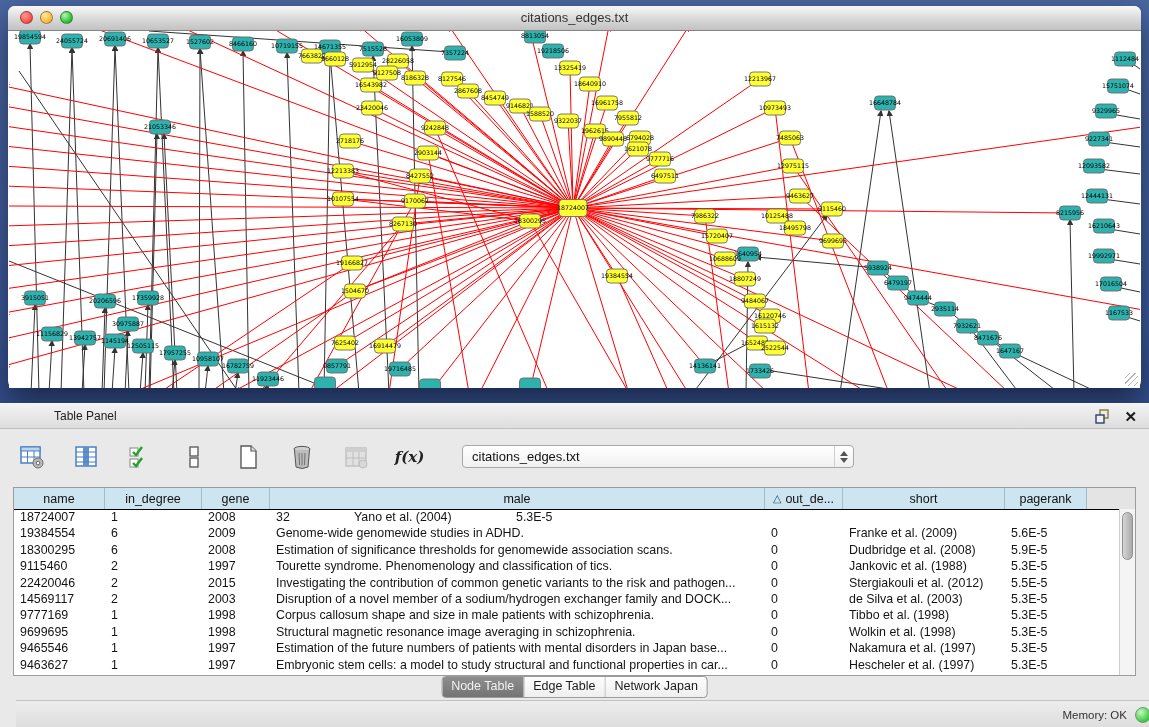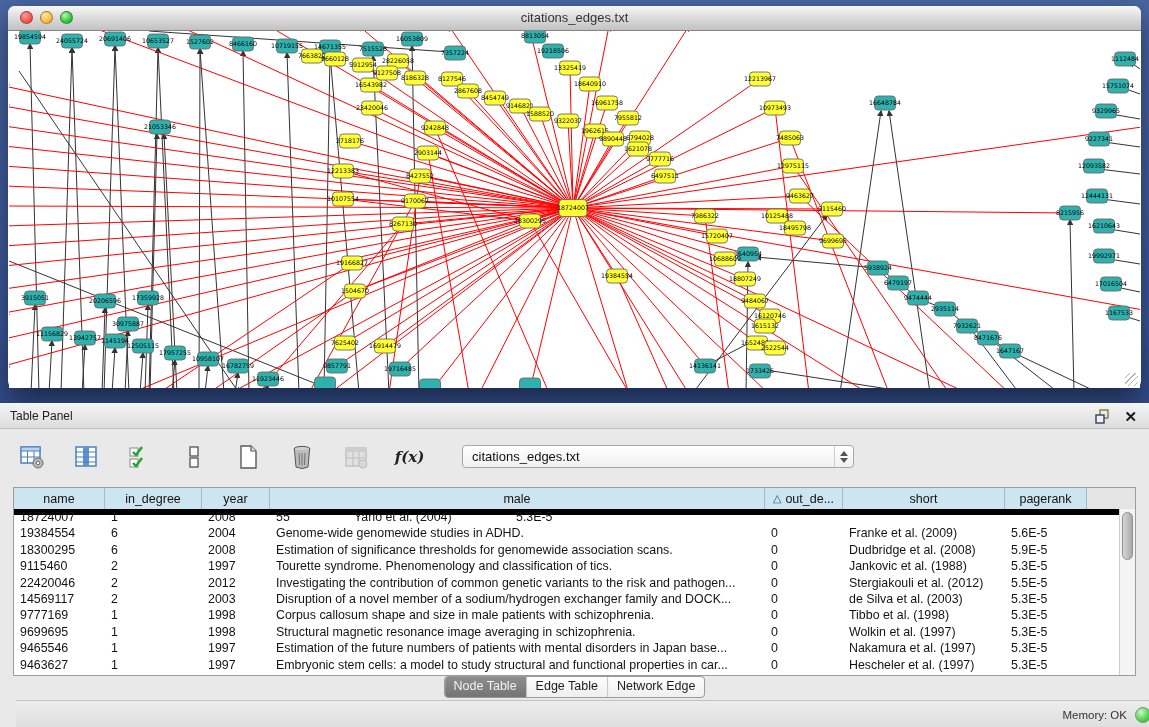--- a/index.html
+++ b/index.html
@@ -20,38 +20,38 @@
   .l-yel{background:radial-gradient(circle at 35% 30%,#ffe9a8,#fdbd41 60%,#e09c1f);}
   .l-grn{background:radial-gradient(circle at 35% 30%,#b8f5b0,#36c83e 60%,#1f9e2c);}
   .gcanvas{position:relative;width:1131px;height:357px;margin-left:1px;background:#fff;overflow:hidden;}
   .gcanvas svg{display:block;}
   .grip{position:absolute;right:2px;bottom:2px;width:13px;height:13px;
         background:repeating-linear-gradient(135deg,transparent 0 3px,#b5b5b5 3px 4px);}
   
   .tpanel{position:absolute;left:0;top:403px;width:1149px;height:324px;background:#e9e9e9;
           border-top:1px solid #f6f6f6;}
   .phead{height:24px;background:linear-gradient(#f3f3f3,#dddddd);border-bottom:1px solid #c0c0c0;
-         display:flex;align-items:center;}
+         display:flex;align-items:center;padding-left:44px;}
   .phead .ptitle{font-size:12px;color:#222;padding-left:10px;flex:1;}
   .phead .hicon{margin-right:14px;display:flex;align-items:center;cursor:default;}
   .closex{font-size:15px;font-weight:bold;color:#1a1a1a;margin-right:12px;line-height:1;}
   .toolbar{display:flex;align-items:center;padding:14px 0 0 18px;gap:27px;}
   .tbtn{width:27px;height:27px;display:flex;align-items:center;justify-content:center;}
   .fx{font-family:"DejaVu Serif",serif;font-style:italic;font-size:15px;color:#222;font-weight:bold;}
   .combo{margin-left:12px;width:390px;height:21px;border:1px solid #a8a8a8;border-radius:4px;
          background:linear-gradient(#ffffff,#f1f1f1);display:flex;align-items:center;
          box-shadow:inset 0 1px 1px rgba(255,255,255,.8);}
   .combo .cval{flex:1;font-size:13px;color:#111;padding-left:9px;}
   .combo .steppers{width:18px;height:100%;border-left:1px solid #cfcfcf;display:flex;flex-direction:column;
          align-items:center;justify-content:center;gap:2px;}
   .tri-up{width:0;height:0;border-left:4px solid transparent;border-right:4px solid transparent;border-bottom:5px solid #555;}
   .tri-dn{width:0;height:0;border-left:4px solid transparent;border-right:4px solid transparent;border-top:5px solid #555;}
   .tblock{position:absolute;left:13px;top:83px;width:1121px;height:187px;border:1px solid #9c9c9c;
           background:#fff;overflow:hidden;}
-  .thead{display:flex;height:21px;border-bottom:6px solid #000000;background:#cde5f0;}
+  .thead{display:flex;height:21px;border-bottom:1px solid #000000;background:#cde5f0;}
   .th{box-sizing:border-box;border-right:1px solid #9ebdcb;font-size:12.5px;color:#111;
       display:flex;align-items:center;justify-content:center;white-space:nowrap;overflow:hidden;}
   .th.filler{background:#e4e4e4;border-right:none;}
   .sortglyph{color:#1b4f72;font-size:11px;margin-right:4px;}
   .trows{position:absolute;left:0;top:21px;right:15px;bottom:0;overflow:hidden;}
   .trow{display:flex;height:16.4px;line-height:16.4px;font-size:12.4px;color:#141414;}
   .td{box-sizing:border-box;padding-left:6px;white-space:nowrap;overflow:hidden;}
   .c0{width:91px;}.c1{width:97px;}.c2{width:68px;}.c3{width:495px;}.c4{width:78px;}.c5{width:162px;}.c6{width:82px;}.cf{flex:1;}
   .vsb{position:absolute;right:0;top:21px;bottom:0;width:15px;background:#f4f4f4;border-left:1px solid #cfcfcf;}
   .vsb .thumb{position:absolute;left:2px;right:2px;top:3px;height:46px;border-radius:6px;
@@ -787,21 +787,21 @@
 
   <div class="tblock">
     <div class="thead" id="thead">
         <div class="th c0">
           <span>name</span>
         </div>
         <div class="th c1">
           <span>in_degree</span>
         </div>
         <div class="th c2">
-          <span>year</span>
+          <span>gene</span>
         </div>
         <div class="th c3">
           <span>male</span>
         </div>
         <div class="th c4">
           <span class="sortglyph">△</span>
           <span>out_de...</span>
         </div>
         <div class="th c5">
           <span>short</span>
@@ -809,28 +809,28 @@
         <div class="th c6">
           <span>pagerank</span>
         </div>
         <div class="th filler cf"></div>
       </div>
     <div class="trows" id="trows">
         <div class="trow">
           <div class="td c0">18724007</div>
           <div class="td c1">1</div>
           <div class="td c2">2008</div>
-          <div class="td c4">55</div>
+          <div class="td c4">32</div>
           <div class="td c5">Yano et al. (2004)</div>
           <div class="td c6">5.3E-5</div>
         </div>
         <div class="trow">
           <div class="td c0">19384554</div>
           <div class="td c1">6</div>
-          <div class="td c2">2004</div>
+          <div class="td c2">2009</div>
           <div class="td c3">Genome-wide genomewide studies in ADHD.</div>
           <div class="td c4">0</div>
           <div class="td c5">Franke et al. (2009)</div>
           <div class="td c6">5.6E-5</div>
         </div>
         <div class="trow">
           <div class="td c0">18300295</div>
           <div class="td c1">6</div>
           <div class="td c2">2008</div>
           <div class="td c3">Estimation of significance thresholds for genomewide association scans.</div>
@@ -843,21 +843,21 @@
           <div class="td c1">2</div>
           <div class="td c2">1997</div>
           <div class="td c3">Tourette syndrome. Phenomenology and classification of tics.</div>
           <div class="td c4">0</div>
           <div class="td c5">Jankovic et al. (1988)</div>
           <div class="td c6">5.3E-5</div>
         </div>
         <div class="trow">
           <div class="td c0">22420046</div>
           <div class="td c1">2</div>
-          <div class="td c2">2012</div>
+          <div class="td c2">2015</div>
           <div class="td c3">Investigating the contribution of common genetic variants to the risk and pathogen...</div>
           <div class="td c4">0</div>
           <div class="td c5">Stergiakouli et al. (2012)</div>
           <div class="td c6">5.5E-5</div>
         </div>
         <div class="trow">
           <div class="td c0">14569117</div>
           <div class="td c1">2</div>
           <div class="td c2">2003</div>
           <div class="td c3">Disruption of a novel member of a sodium/hydrogen exchanger family and DOCK...</div>
@@ -873,21 +873,21 @@
           <div class="td c4">0</div>
           <div class="td c5">Tibbo et al. (1998)</div>
           <div class="td c6">5.3E-5</div>
         </div>
         <div class="trow">
           <div class="td c0">9699695</div>
           <div class="td c1">1</div>
           <div class="td c2">1998</div>
           <div class="td c3">Structural magnetic resonance image averaging in schizophrenia.</div>
           <div class="td c4">0</div>
-          <div class="td c5">Wolkin et al. (1997)</div>
+          <div class="td c5">Wolkin et al. (1998)</div>
           <div class="td c6">5.3E-5</div>
         </div>
         <div class="trow">
           <div class="td c0">9465546</div>
           <div class="td c1">1</div>
           <div class="td c2">1997</div>
           <div class="td c3">Estimation of the future numbers of patients with mental disorders in Japan base...</div>
           <div class="td c4">0</div>
           <div class="td c5">Nakamura et al. (1997)</div>
           <div class="td c6">5.3E-5</div>
@@ -903,20 +903,20 @@
         </div>
       </div>
     <div class="vsb">
       <div class="thumb"></div>
     </div>
   </div>
 
   <div class="tabs" id="tabs">
       <div class="tab sel">Node Table</div>
       <div class="tab">Edge Table</div>
-      <div class="tab">Network Edge</div>
+      <div class="tab">Network Japan</div>
     </div>
 
   <div class="statusbar">
     <span class="memtxt">Memory: OK</span>
     <span class="memdot"></span>
   </div>
 </div>
 
 </body></html>

